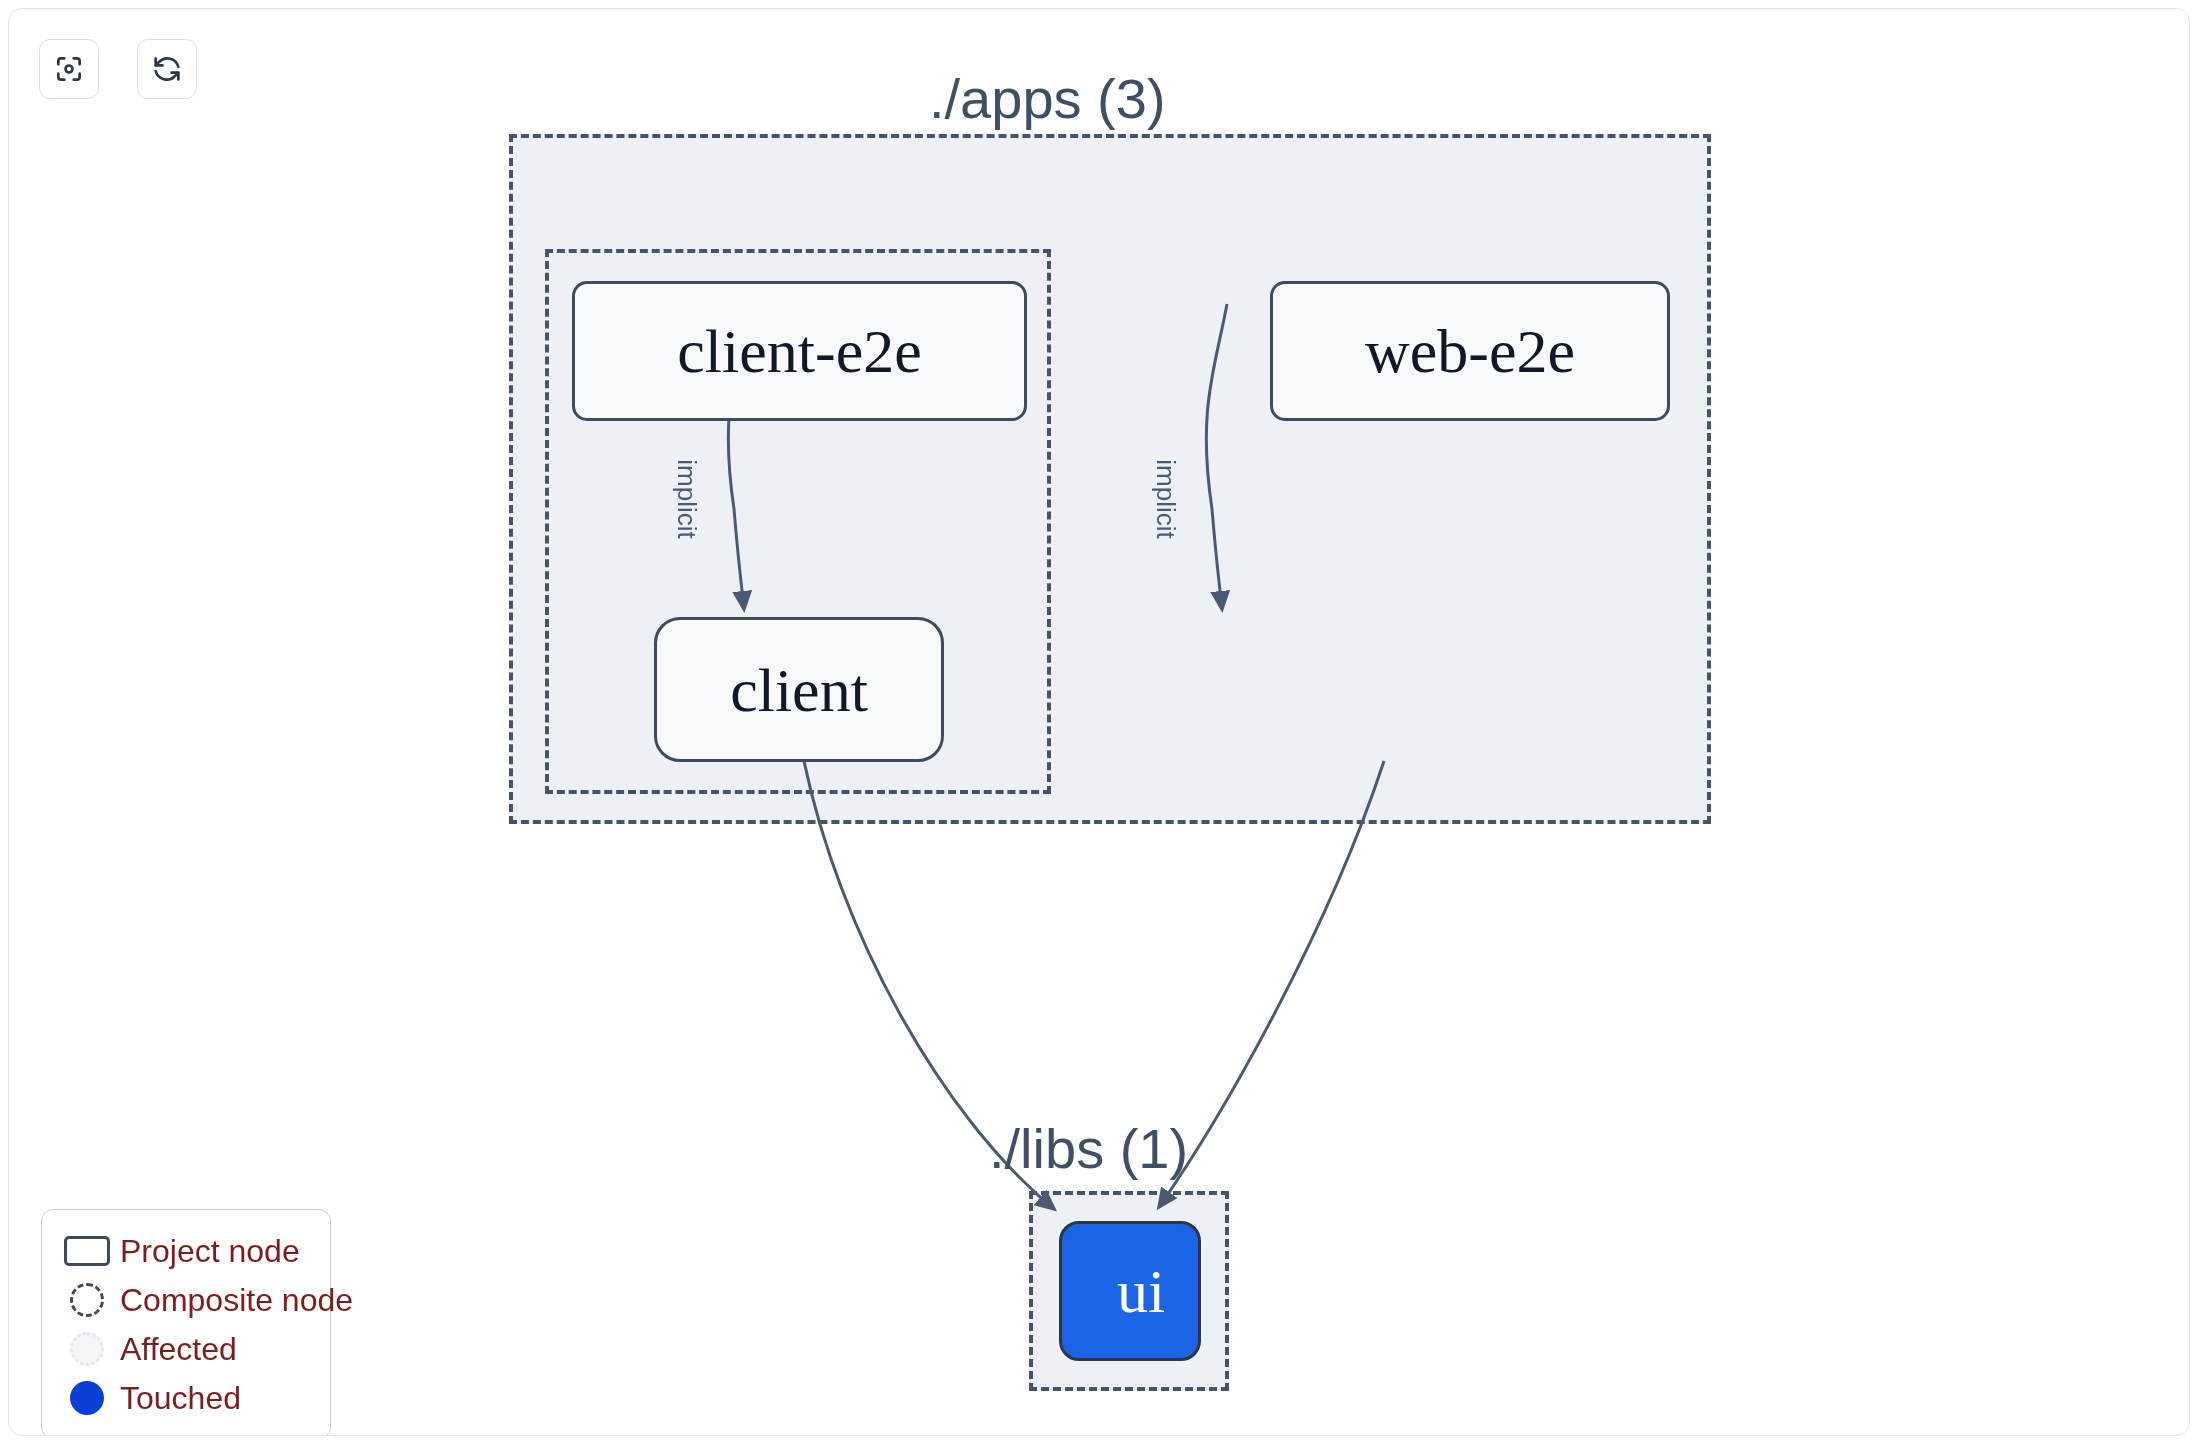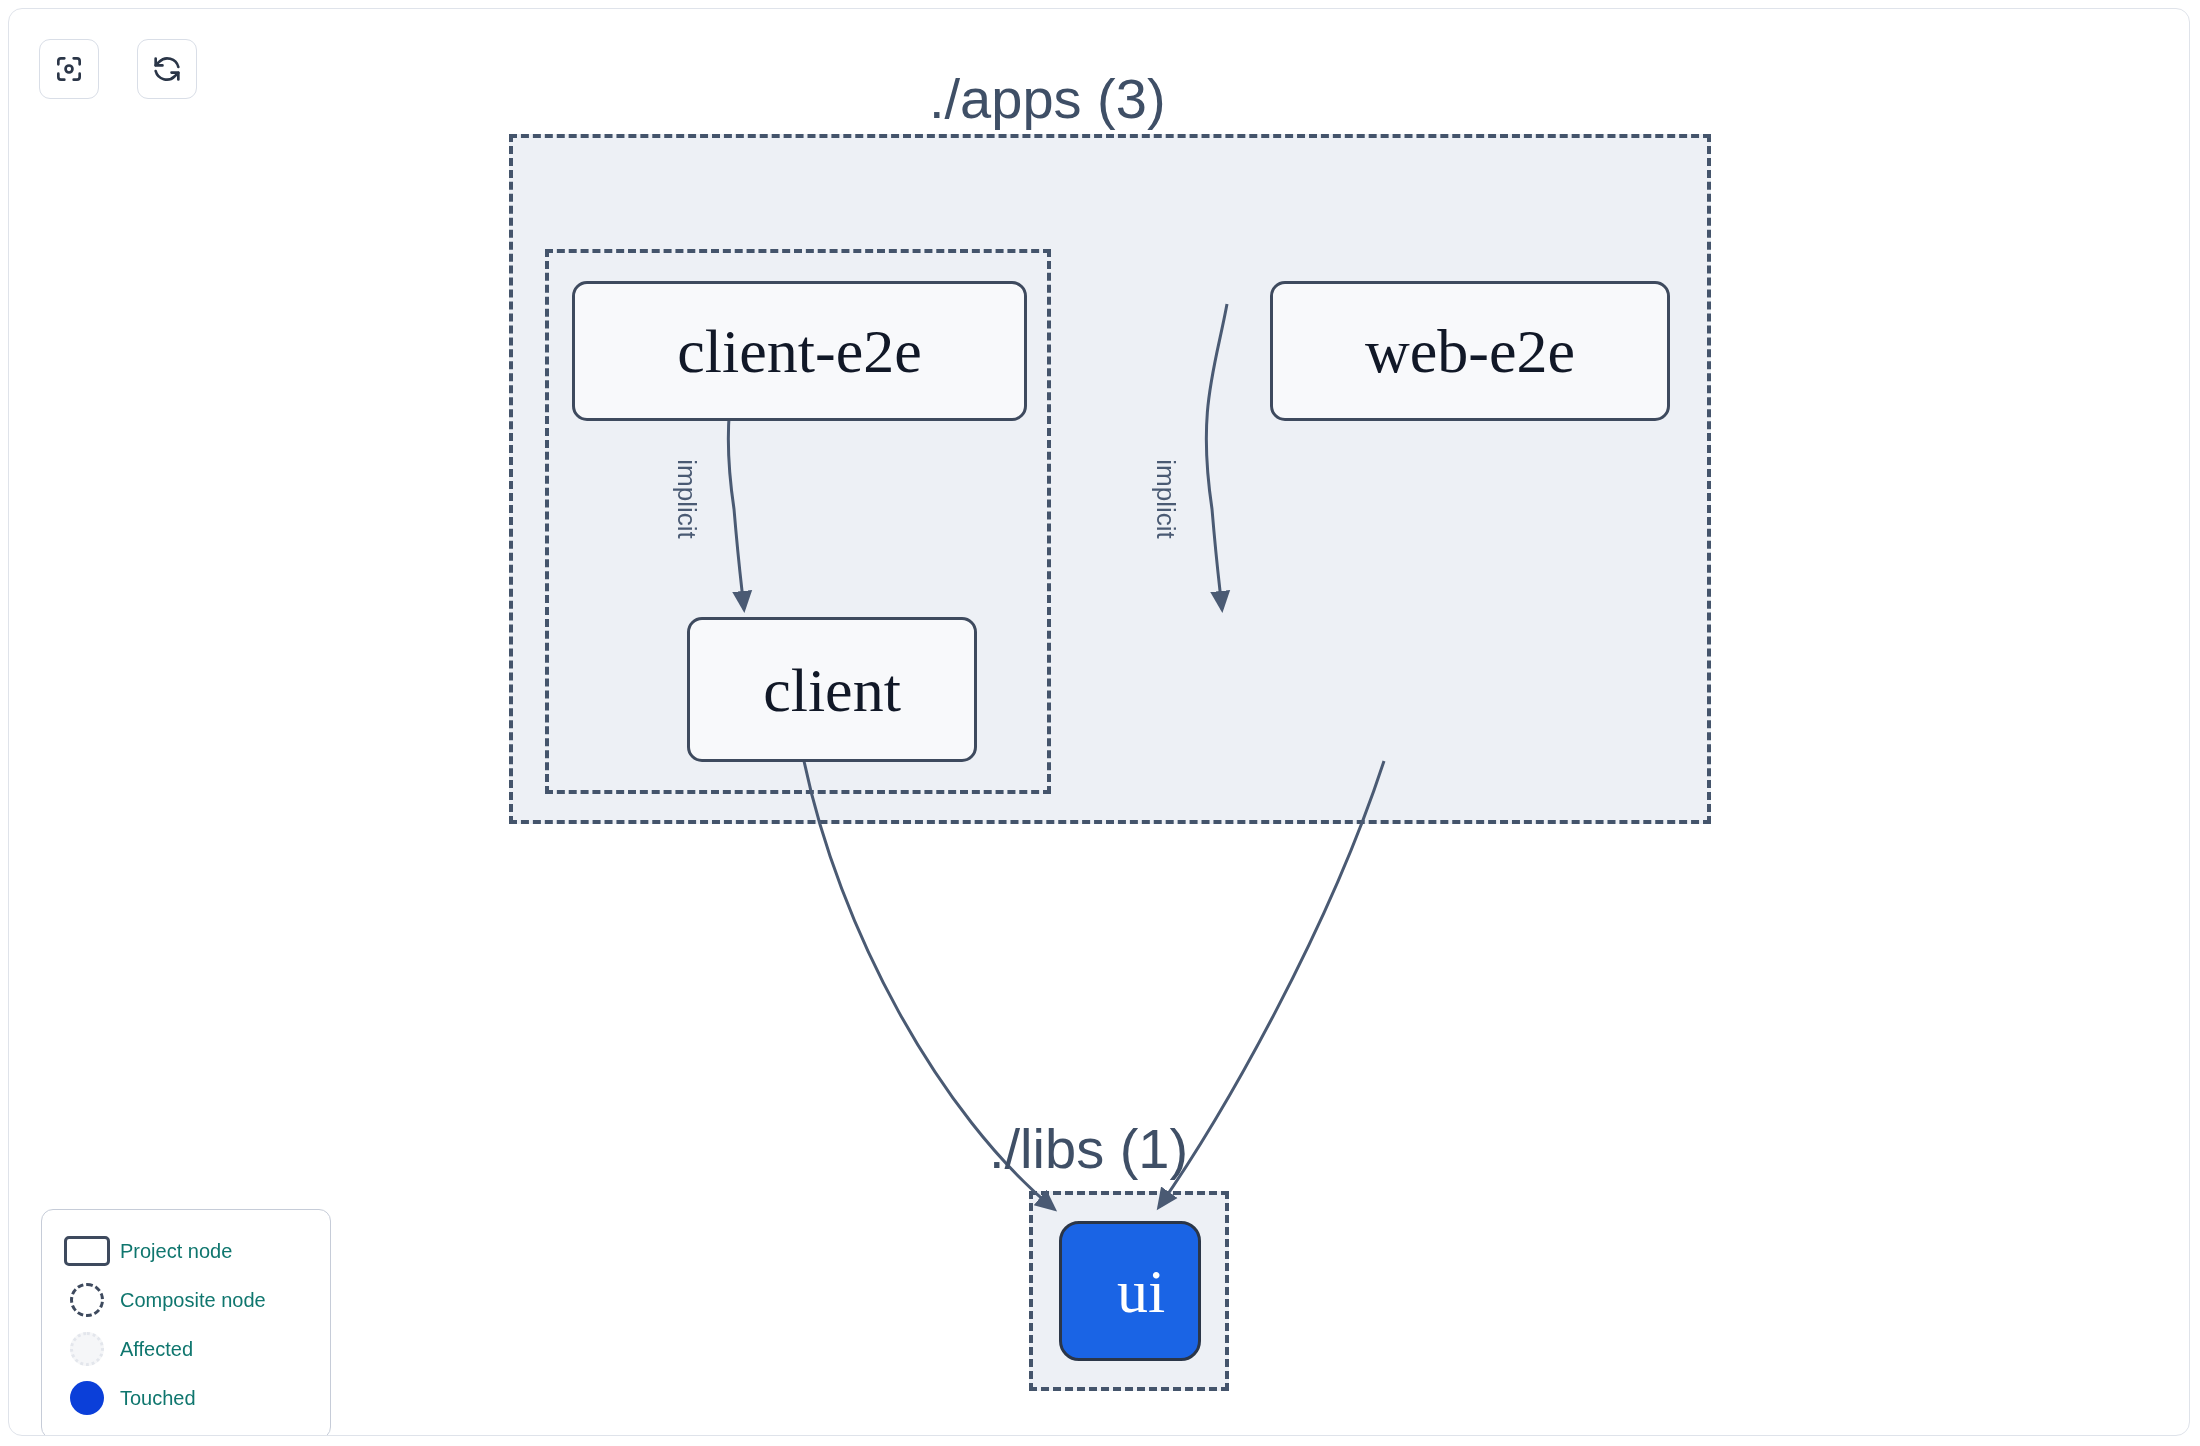--- a/index.html
+++ b/index.html
@@ -165,22 +165,22 @@
     background: #f5f6f8;
     margin-left: 6px;
   }
   .sw-touched {
     width: 34px; height: 34px;
     border-radius: 50%;
     background: #0b3fd9;
     margin-left: 6px;
   }
   .legend-text {
-    color: #0f766e;
-    font-size: 20px;
+    color: #7f1d1d;
+    font-size: 32px;
     line-height: 1;
     white-space: nowrap;
   }
 </style>
 </head>
 <body>
 
 <div id="graph-frame">
 
   <div id="toolbar">
@@ -229,21 +229,21 @@
     <path d="M 1375,752 C 1320,920 1215,1105 1150,1198" fill="none" stroke="#4a5a73" stroke-width="3" marker-end="url(#arrow)"></path>
   </svg>
 
   <span class="composite-label" style="left:920px; top:62px;">./apps (3)</span>
 
 
   <span class="composite-label" style="left:980px; top:1112px;">./libs (1)</span>
 
   <div class="node" style="left:563px; top:272px; width:455px; height:140px;">client-e2e</div>
 
-  <div class="node" style="left:678px; top:608px; width:290px; height:145px;">client</div>
+  <div class="node" style="left:645px; top:608px; width:290px; height:145px;border-radius:26px;">client</div>
 
   <div class="node" style="left:1261px; top:272px; width:400px; height:140px;">web-e2e</div>
 
 
   <div class="node touched" style="left:1050px; top:1212px; width:142px; height:140px;">ui</div>
 
   <span class="edge-label" style="left:678px; top:490px; transform:translate(-50%,-50%) rotate(-90deg) scale(-1,-1);">implicit</span>
 
   <span class="edge-label" style="left:1157px; top:490px; transform:translate(-50%,-50%) rotate(-90deg) scale(-1,-1);">implicit</span>
 

